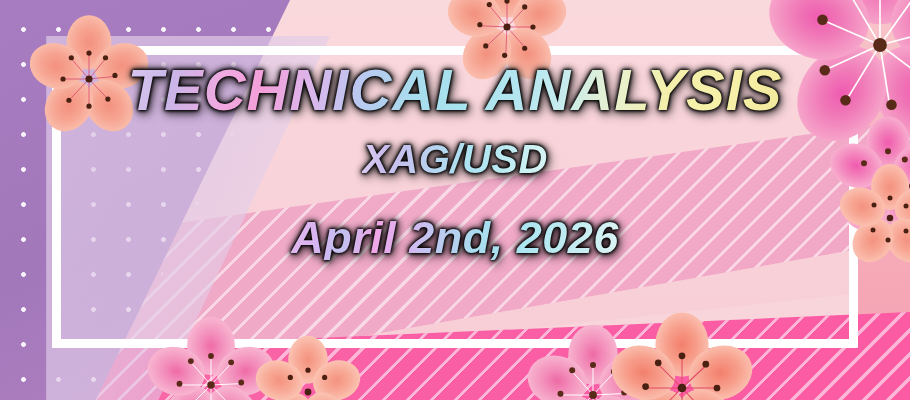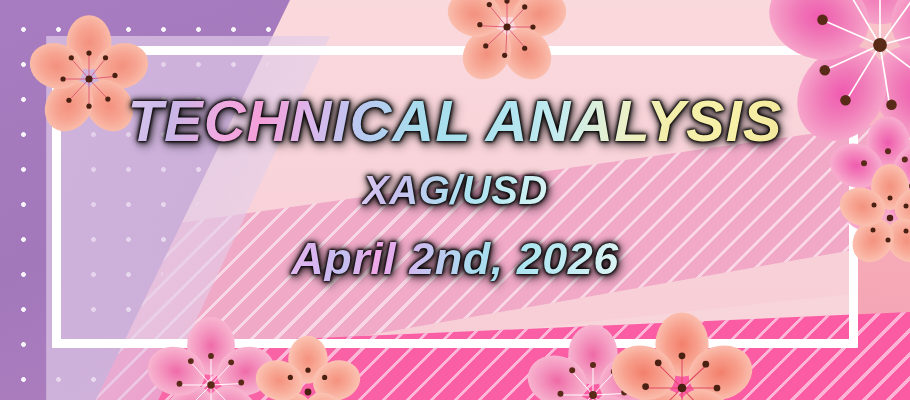--- a/index.html
+++ b/index.html
@@ -85,21 +85,21 @@
     border:9px solid #ffffff;
     box-sizing:border-box;
     border-radius:1px;
   }
 
   
   .content{
     position:absolute;inset:0;
     display:flex;flex-direction:column;
     align-items:center;justify-content:flex-start;
-    padding-top:92px;
+    padding-top:61px;
     box-sizing:border-box;
   }
 
   .gradtext{
     font-weight:bold;
     font-style:italic;
     letter-spacing:.5px;
     -webkit-background-clip:text;
     background-clip:text;
     color:transparent;
@@ -142,21 +142,21 @@
       #c3c5ee 26%,
       #b4d7ef 42%,
       #aee3f1 58%,
       #b8e9f2 72%,
       #c9eff3 86%,
       #dbf3f3 100%);
   }
 
   .dateline{
     font-size:45px;
-    margin-top:26px;
+    margin-top:36px;
     background-image:linear-gradient(100deg,
       #e3b9ee 0%,
       #d8b4f0 8%,
       #c3c0f0 17%,
       #f0a6e6 26%,
       #dcb2ef 34%,
       #bfc8f0 44%,
       #aadbee 56%,
       #a9e4f0 68%,
       #bbe9f1 80%,

